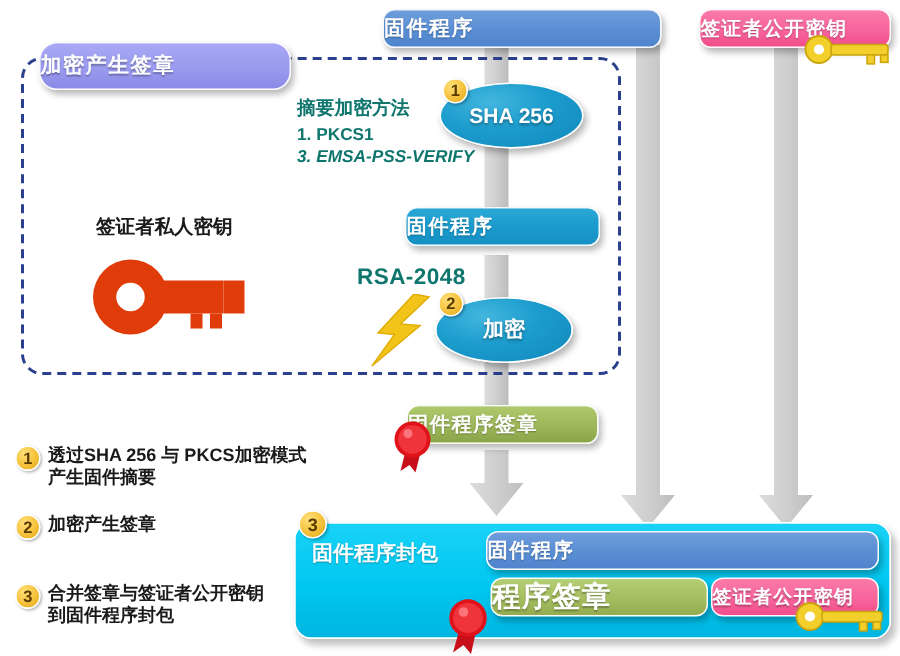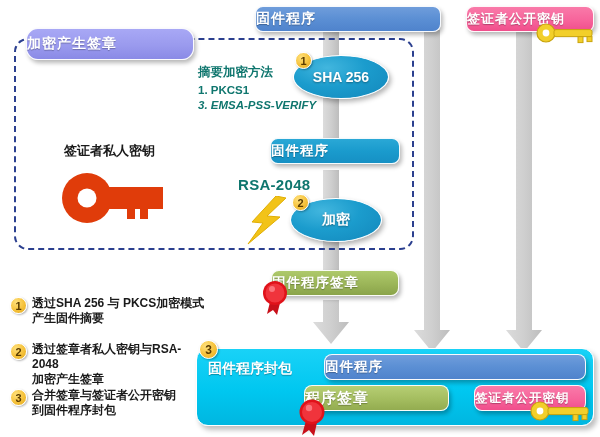--- a/index.html
+++ b/index.html
@@ -202,21 +202,21 @@
   </div>
   <div class="abs badge badge-lg" style="left:199px;top:340px;">
     <span>3</span>
   </div>
   <div class="abs pkg-label" style="left:208px;top:360px;width:110px;text-align:left;">固件程序封包</div>
 
   <div class="abs rbox box-firmware" style="left:324px;top:354px;width:262px;height:26px;font-size:13.5px;">
     <span>固件程序</span>
   </div>
 
-  <div class="abs rbox box-progsign" style="left:304px;top:385px;width:145px;height:26px;font-size:15px;">
+  <div class="abs rbox box-progsign" style="left:327px;top:385px;width:145px;height:26px;font-size:19px;">
     <span>程序签章</span>
   </div>
 
   <div class="abs rbox box-pubkey" style="left:474px;top:385px;width:112px;height:26px;font-size:12.5px;">
     <span>签证者公开密钥</span>
   </div>
 
   <svg class="abs" style="left:528px;top:398px;width:70px;height:26px;">
     <g>
       <circle cx="12" cy="13" r="9" fill="#f2cf2a" stroke="#c9a40c" stroke-width="1.2"></circle>
@@ -243,21 +243,20 @@
         <span>1</span>
       </div>
       <div class="legend-line" style="margin-left:26px;">透过SHA 256 与 PKCS加密模式</div>
       <div class="legend-line" style="margin-left:26px;">产生固件摘要</div>
     </div>
 
     <div class="abs" style="left:0;top:46px;width:200px;">
       <div class="abs badge" style="left:4px;top:1px;">
         <span>2</span>
       </div>
-      <div class="legend-line" style="margin-left:26px;">透过签章者私人密钥与RSA-2048</div>
       <div class="legend-line" style="margin-left:26px;">加密产生签章</div>
     </div>
 
     <div class="abs" style="left:0;top:92px;width:200px;">
       <div class="abs badge" style="left:4px;top:1px;">
         <span>3</span>
       </div>
       <div class="legend-line" style="margin-left:26px;">合并签章与签证者公开密钥</div>
       <div class="legend-line" style="margin-left:26px;">到固件程序封包</div>
     </div>

